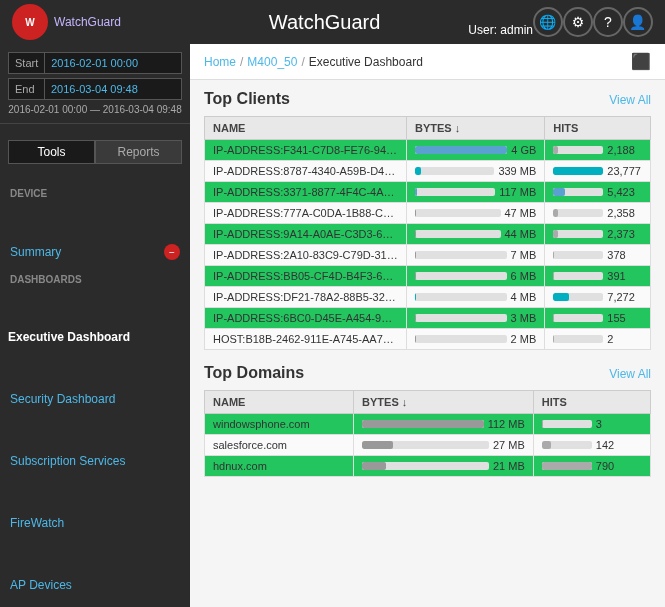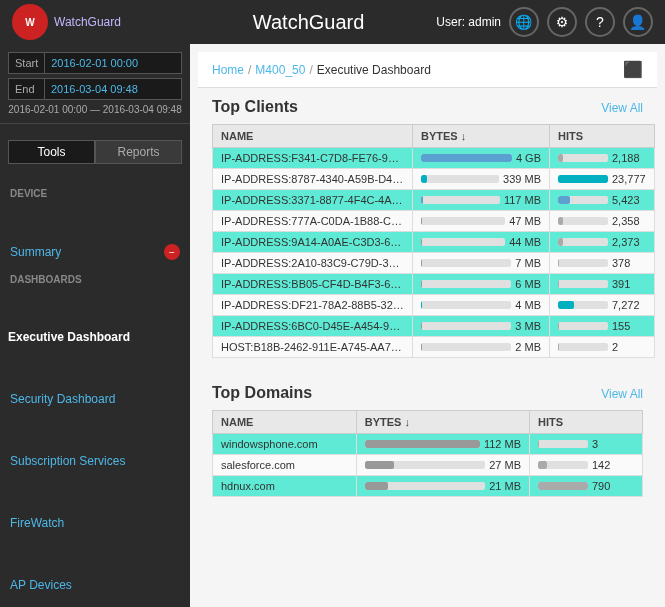--- a/index.html
+++ b/index.html
@@ -22,21 +22,21 @@
     .logo-circle {
       width: 36px; height: 36px;
       background: #cc2222;
       border-radius: 50%;
       display: flex; align-items: center; justify-content: center;
       margin-right: 6px;
     }
     .logo-circle span { color: white; font-weight: bold; font-size: 10px; }
     .logo-text { color: #c4b5fd; font-size: 12px; font-weight: normal; }
     .header-title { color: white; font-size: 20px; margin-left: 60px; }
-    .header-right { display: flex; align-items: center; gap: 8px; }
+    .header-right { display: flex; align-items: flex-end; }
     .header-user { color: white; font-size: 12px; }
     .header-icon {
       width: 30px; height: 30px;
       border: 2px solid #666;
       border-radius: 50%;
       display: flex; align-items: center; justify-content: center;
       color: white; font-size: 14px; cursor: pointer;
     }
 
     
@@ -135,21 +135,21 @@
       margin-left: auto;
       display: flex; align-items: center; justify-content: center;
       color: white; font-size: 10px;
     }
 
     
     .content {
       flex: 1;
       background: #f5f5f5;
       overflow-y: auto;
-      padding: 8px;
+      padding: 0;
     }
 
     .breadcrumb {
       background: white;
       padding: 8px 14px;
       font-size: 12px;
       border-bottom: 1px solid #ddd;
       display: flex;
       align-items: center;
       gap: 4px;
@@ -167,22 +167,22 @@
       justify-content: space-between;
       margin-bottom: 8px;
     }
     .section-title { font-size: 16px; color: #333; font-weight: bold; }
     .view-all { color: #4db8e8; font-size: 12px; cursor: pointer; }
 
     
     .data-table {
       width: 100%;
       border-collapse: collapse;
-      background: #5eead4;
-      margin-bottom: 26px;
+      background: #22c55e;
+      margin-bottom: 14px;
     }
     .data-table th {
       background: #e8e8e8;
       border: 1px solid #ccc;
       padding: 5px 8px;
       text-align: left;
       font-size: 11px;
       font-weight: bold;
       color: #444;
     }

